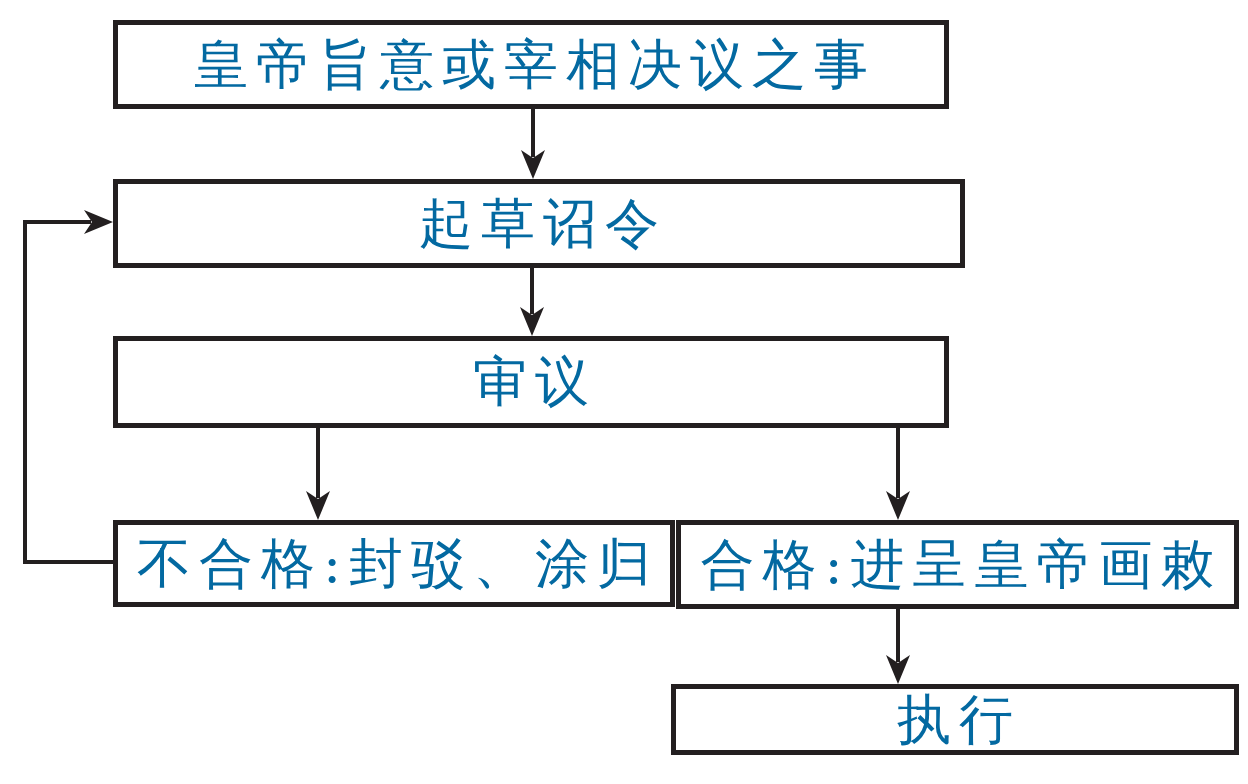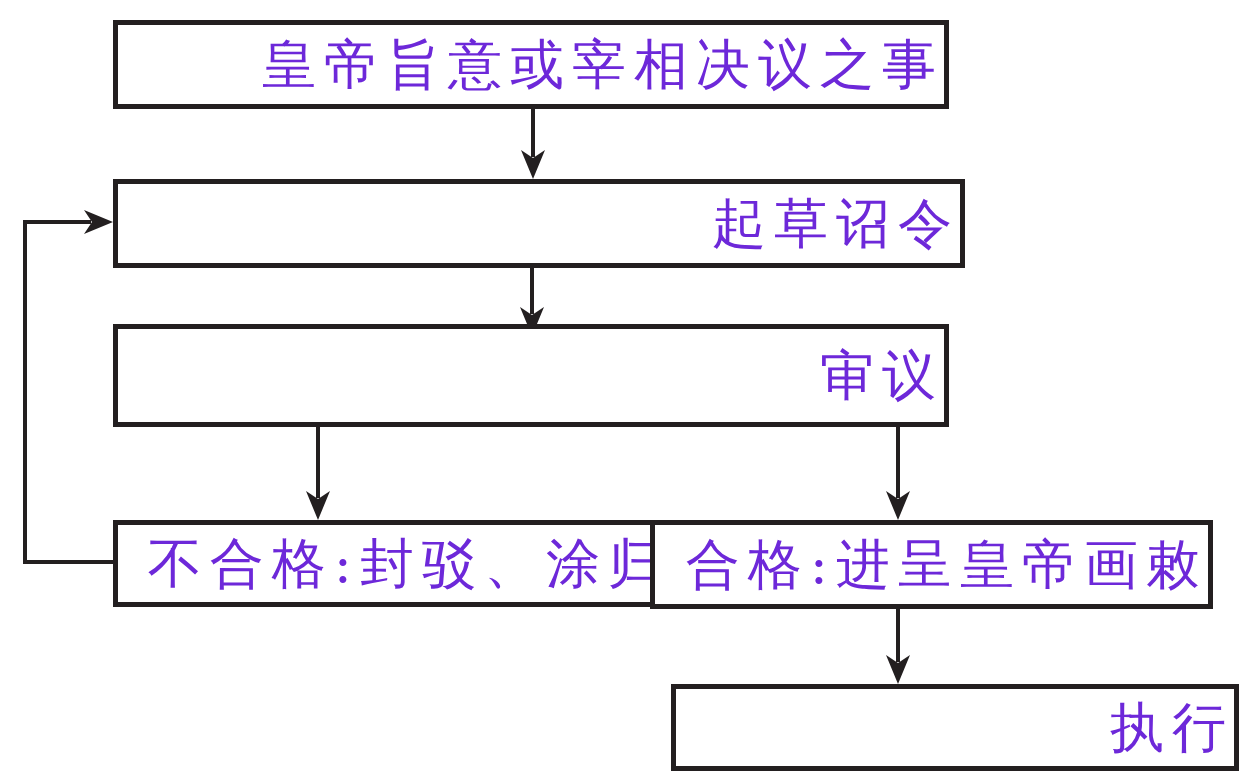--- a/index.html
+++ b/index.html
@@ -15,22 +15,22 @@
     overflow: hidden;
     font-family: "DejaVu Serif", serif;
   }
   .node {
     position: absolute;
     box-sizing: border-box;
     border: 5px solid #231f20;
     background: #ffffff;
     display: flex;
     align-items: center;
-    justify-content: flex-end;
-    color: #6d28d9;
+    justify-content: center;
+    color: #0369a1;
     font-size: 54px;
     letter-spacing: 8px;
     white-space: nowrap;
     line-height: 1;
     text-indent: 8px; 
   }
   #arrows {
     position: absolute;
     left: 0;
     top: 0;
@@ -87,29 +87,29 @@
   </svg>
 
   <div class="node" style="left:113px; top:20px;  width:836px; height:89px;">
     <span>皇帝旨意或宰相决议之事</span>
   </div>
 
   <div class="node" style="left:113px; top:179px; width:852px; height:89px;">
     <span>起草诏令</span>
   </div>
 
-  <div class="node" style="left:113px; top:324px; width:836px; height:103px;">
+  <div class="node" style="left:113px; top:336px; width:836px; height:92px;">
     <span>审议</span>
   </div>
 
   <div class="node" style="left:113px; top:520px; width:562px; height:87px;">
     <span>不合格:封驳、涂归</span>
   </div>
 
-  <div class="node" style="left:650px; top:520px; width:563px; height:89px;">
+  <div class="node" style="left:676px; top:520px; width:563px; height:89px;">
     <span>合格:进呈皇帝画敕</span>
   </div>
 
-  <div class="node" style="left:671px; top:684px; width:568px; height:87px;">
+  <div class="node" style="left:671px; top:684px; width:568px; height:71px;">
     <span>执行</span>
   </div>
 
 </div>
 
 </body></html>

